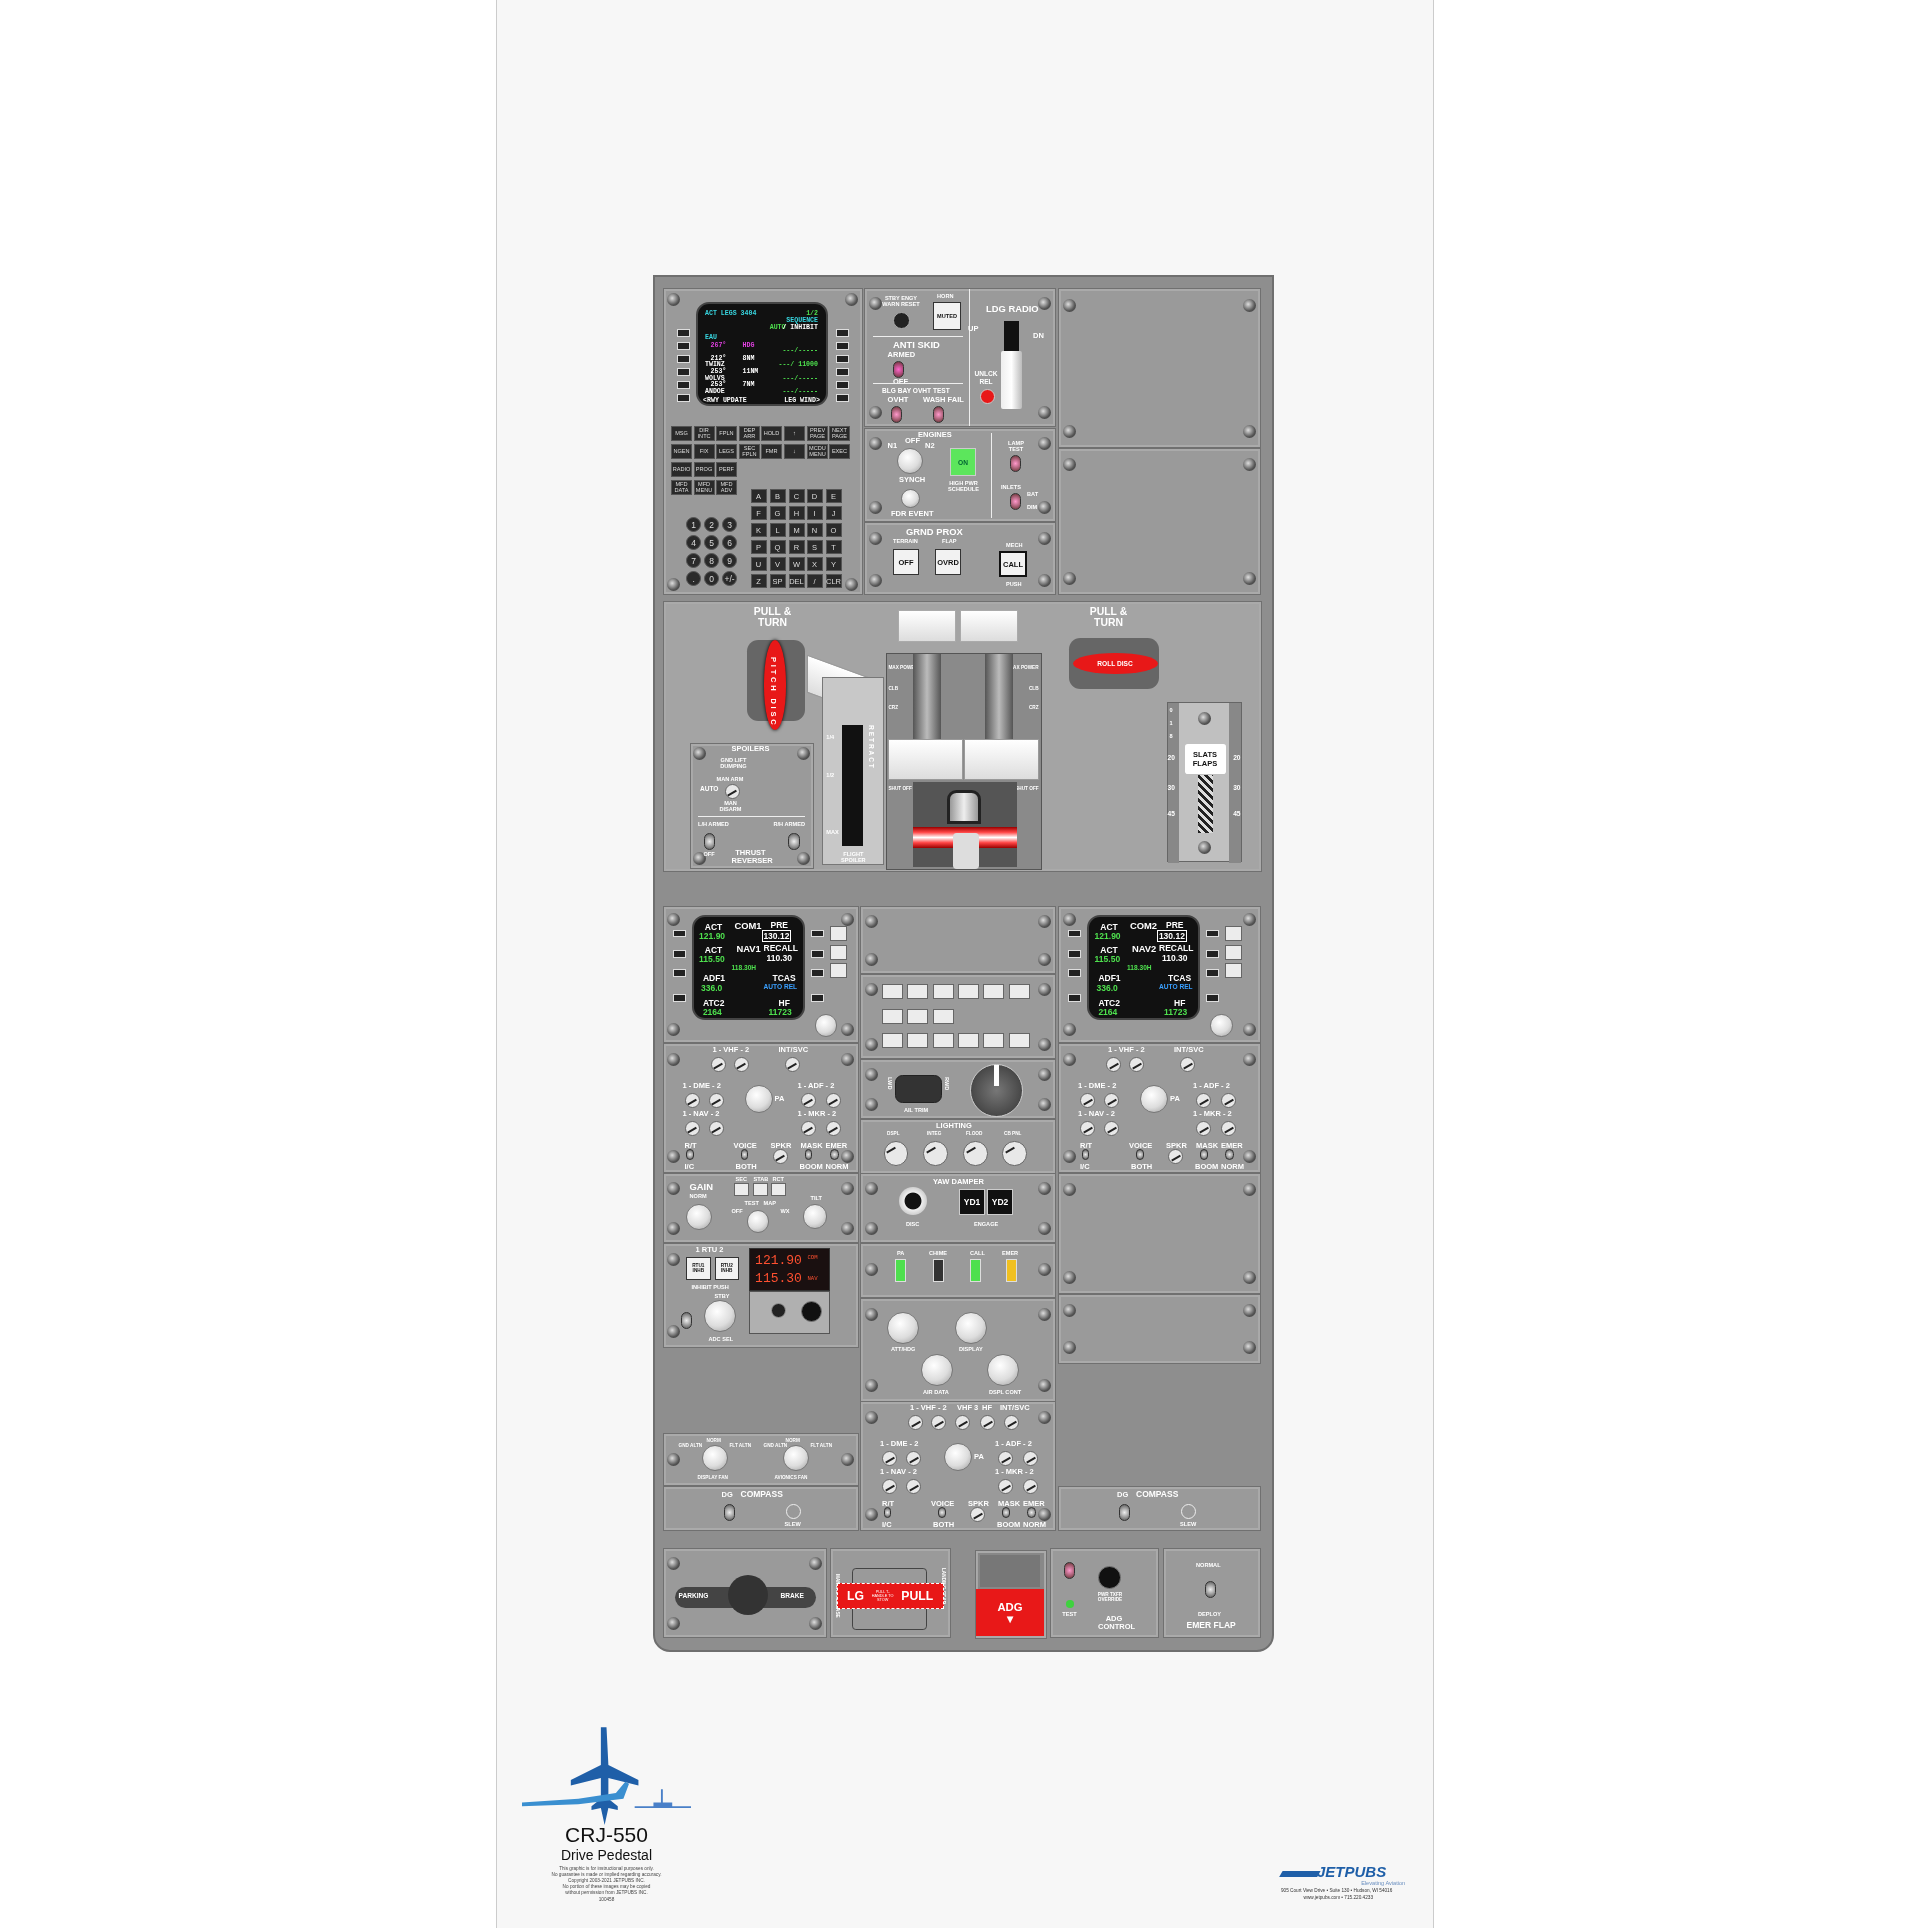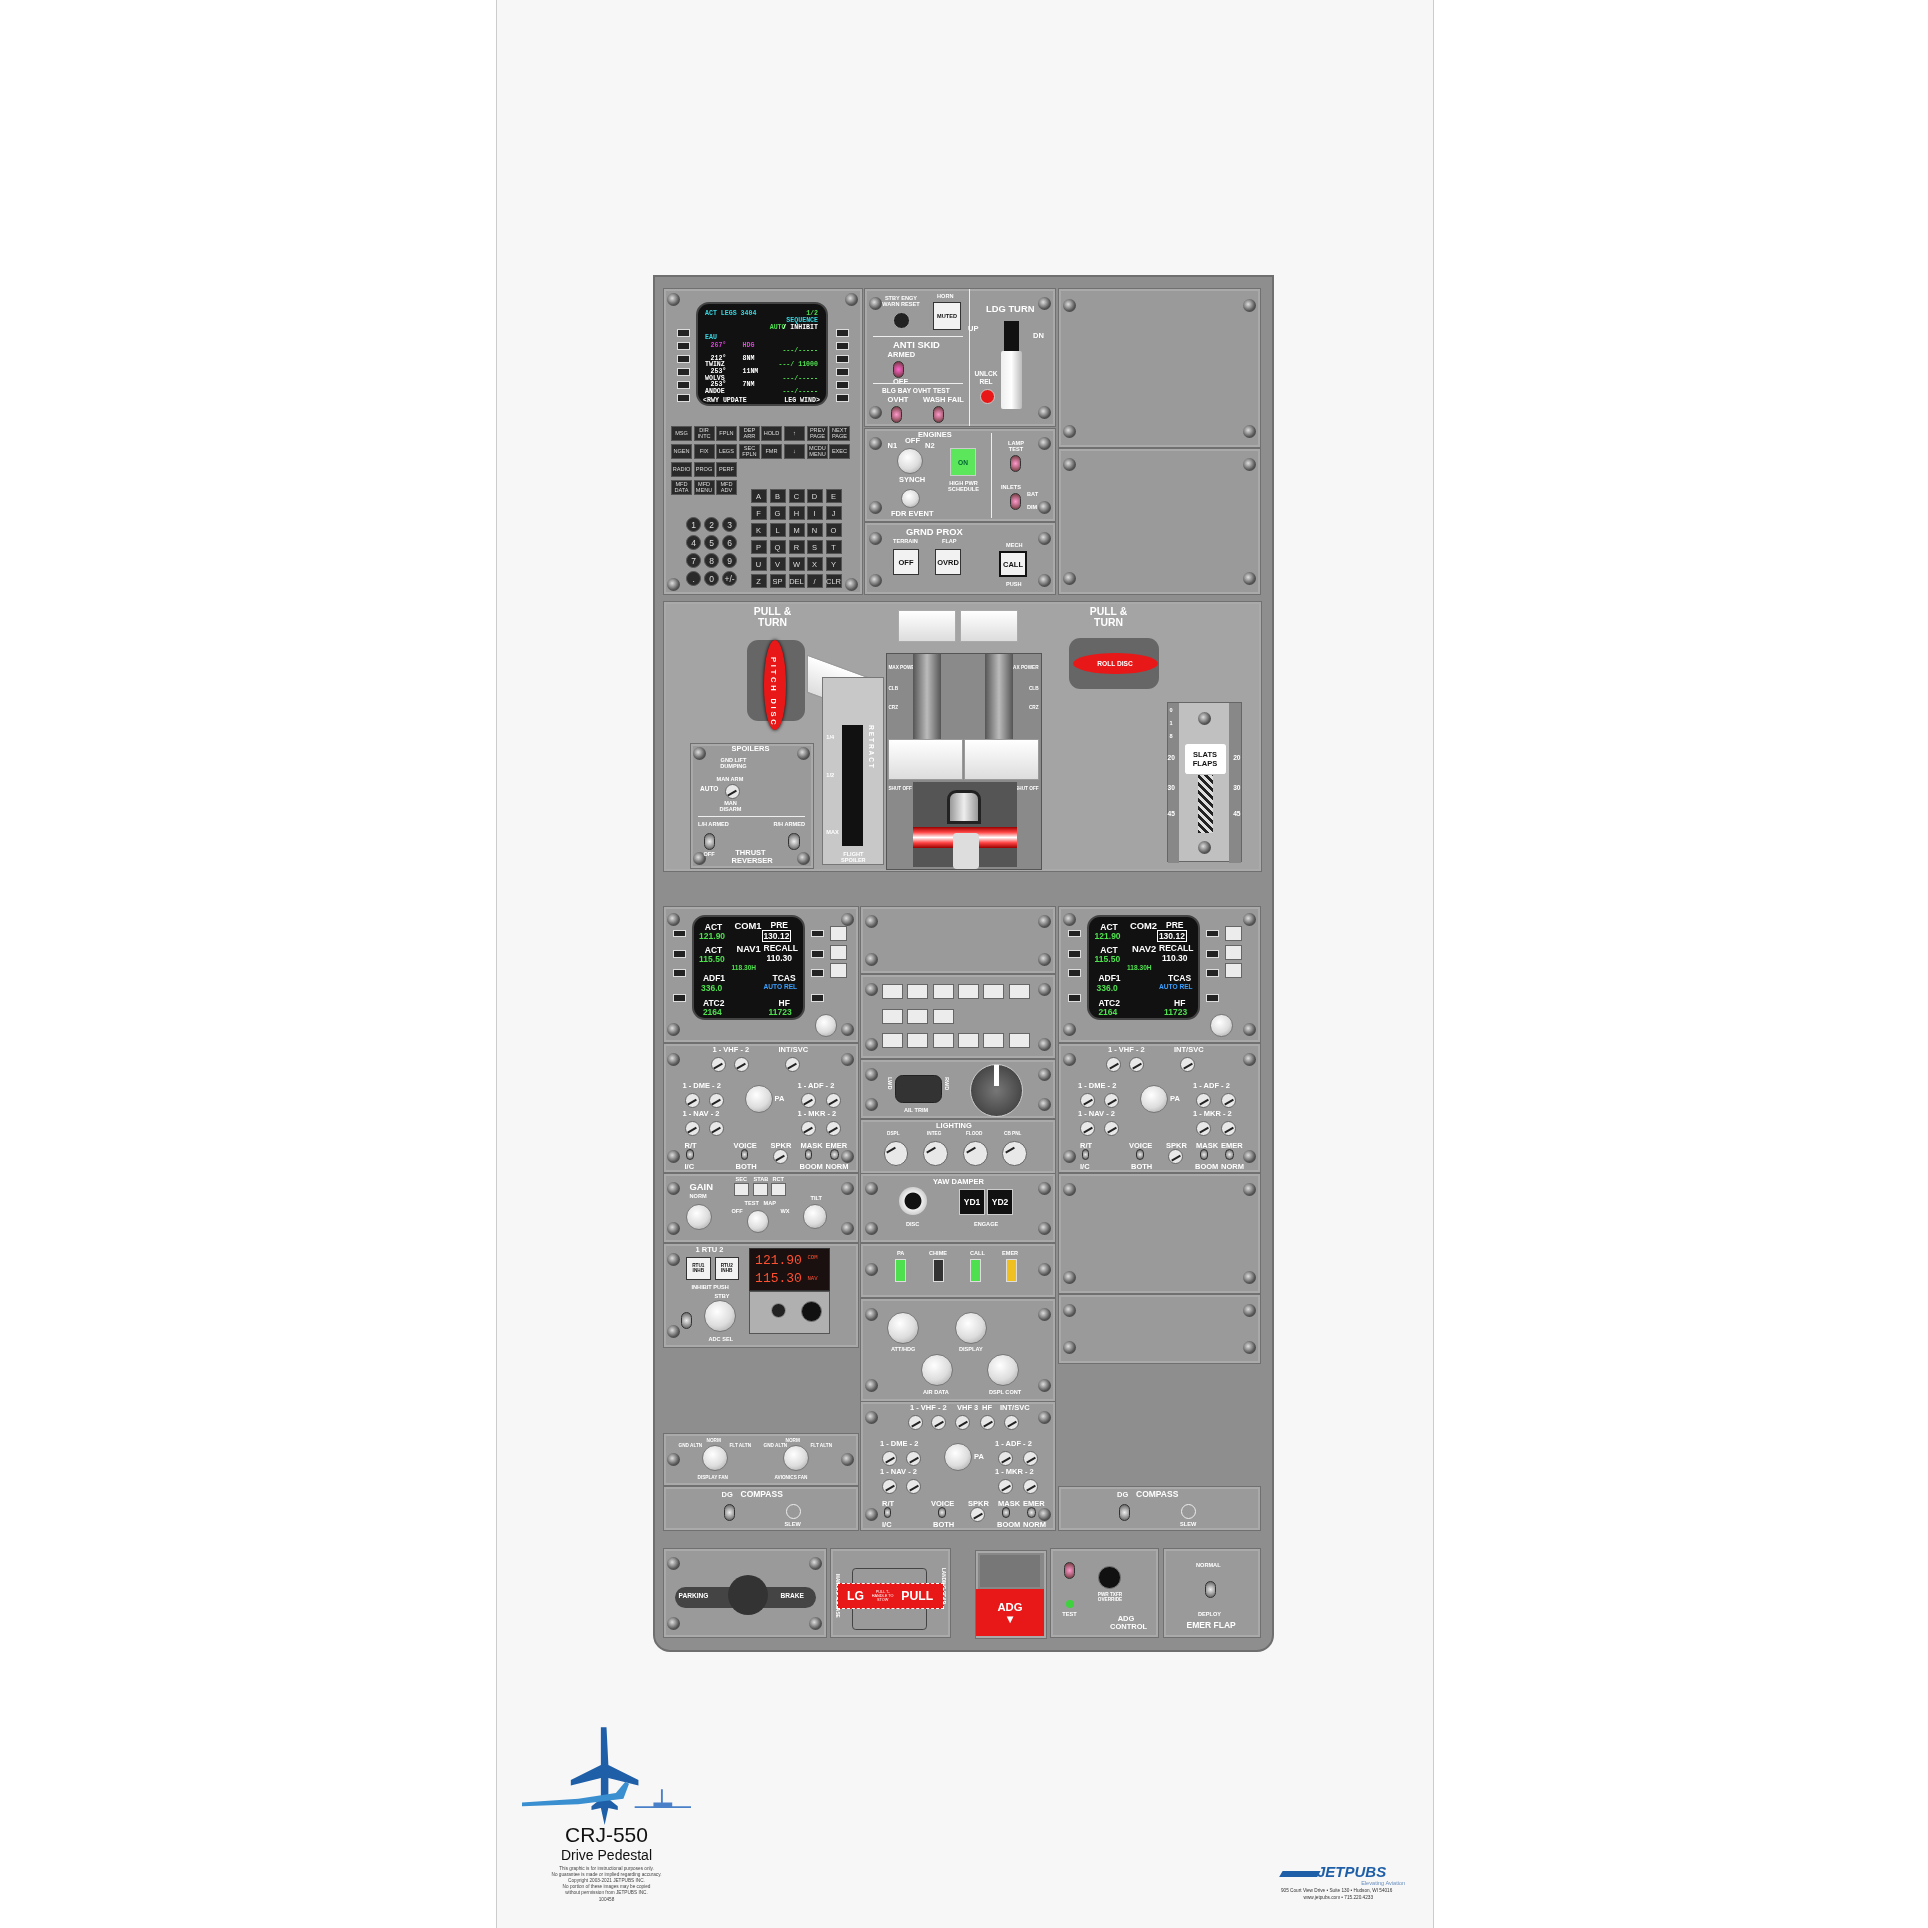--- a/index.html
+++ b/index.html
@@ -157,21 +157,21 @@
     <span class="lbl" style="left:22.6px;top:62px">ARMED</span>
     <div class="toggle" style="left:28px;top:72px;background:radial-gradient(circle,#f6c,#633)"></div>
     <span class="lbl" style="left:28px;top:89px">OFF</span>
     <div style="position:absolute;left:7.5px;top:94px;width:90px;height:0.9px;background:#eee"></div>
     <span class="lbl" style="left:17px;top:98px;font-size:6.6px">BLG BAY OVHT TEST</span>
     <span class="lbl" style="left:22.6px;top:107px">OVHT</span>
     <div class="toggle" style="left:26px;top:117px;background:radial-gradient(circle,#f9c,#633)"></div>
     <span class="lbl" style="left:58px;top:107px">WASH FAIL</span>
     <div class="toggle" style="left:68px;top:117px;background:radial-gradient(circle,#f9c,#633)"></div>
     <div style="position:absolute;left:104px;top:0;width:0.9px;height:137px;background:#eee"></div>
-    <span class="lbl big" style="left:121px;top:15px">LDG TURN</span>
+    <span class="lbl big" style="left:121px;top:15px">LDG RADIO</span>
     <span class="lbl" style="left:103px;top:36px">UP</span>
     <span class="lbl" style="left:168px;top:43px">DN</span>
     <div style="position:absolute;left:139px;top:32px;width:15px;height:32px;background:#111"></div>
     <div style="position:absolute;left:136px;top:62px;width:21px;height:58px;background:linear-gradient(90deg,#eee,#fff,#bbb);border-radius:1.9px"></div>
     <span class="lbl" style="left:107px;top:81px;width:28px;white-space:normal;font-size:6.6px">UNLCK REL</span>
     <div style="position:absolute;left:115px;top:100px;width:15px;height:15px;border-radius:50%;background:#e81818;border:1.9px solid #ccc"></div>
   </div>
 
   <div class="panel" style="left:209px;top:151px;width:192px;height:94px;">
     <div class="screw" style="left:3.8px;top:7.5px"></div>
@@ -714,21 +714,21 @@
       <span>ADG</span>
       <span style="font-size:11.3px">▼</span>
     </div>
   </div>
   <div class="panel" style="left:395px;top:1271px;width:109px;height:90px;">
     <div class="toggle" style="left:13px;top:13px;background:radial-gradient(circle,#f9c,#633)"></div>
     <div style="position:absolute;left:15px;top:51px;width:7.5px;height:7.5px;border-radius:50%;background:#3fd23f"></div>
     <span class="lbl" style="left:11.3px;top:62px;font-size:5.6px">TEST</span>
     <div style="position:absolute;left:47px;top:17px;width:22.6px;height:22.6px;border-radius:50%;background:#111;border:1.9px solid #777"></div>
     <span class="lbl" style="left:40px;top:43px;width:38px;white-space:normal;font-size:4.7px">PWR TXFR OVERRIDE</span>
-    <span class="lbl" style="left:59px;top:66px;width:32px;white-space:normal">ADG CONTROL</span>
+    <span class="lbl" style="left:47px;top:66px;width:32px;white-space:normal">ADG CONTROL</span>
   </div>
   <div class="panel" style="left:508px;top:1271px;width:98px;height:90px;">
     <span class="lbl" style="left:32px;top:13px;font-size:5.6px">NORMAL</span>
     <div class="toggle" style="left:41px;top:32px"></div>
     <span class="lbl" style="left:34px;top:62px;font-size:5.6px">DEPLOY</span>
     <span class="lbl" style="left:22.6px;top:72px;font-size:8.5px">EMER FLAP</span>
   </div>
 </div>
 
 <div style="position:absolute;left:522px;top:1727px;width:169px;height:104px">

